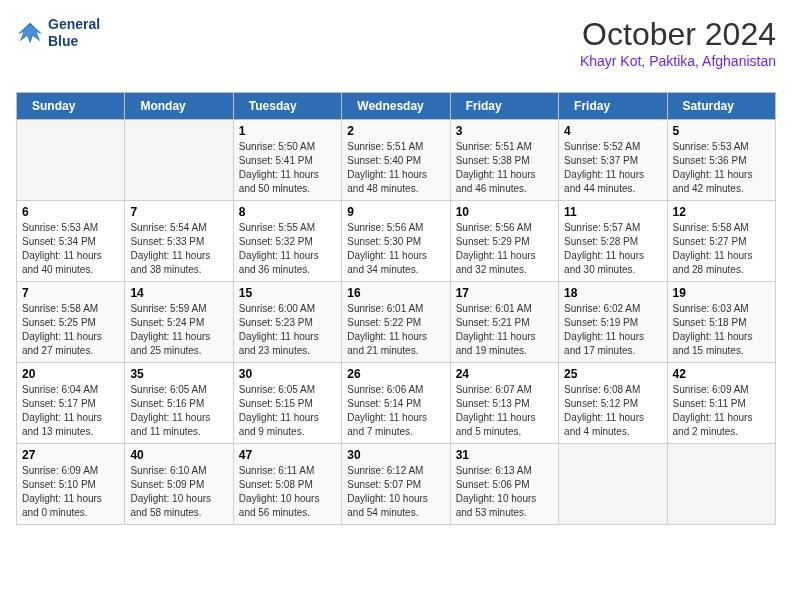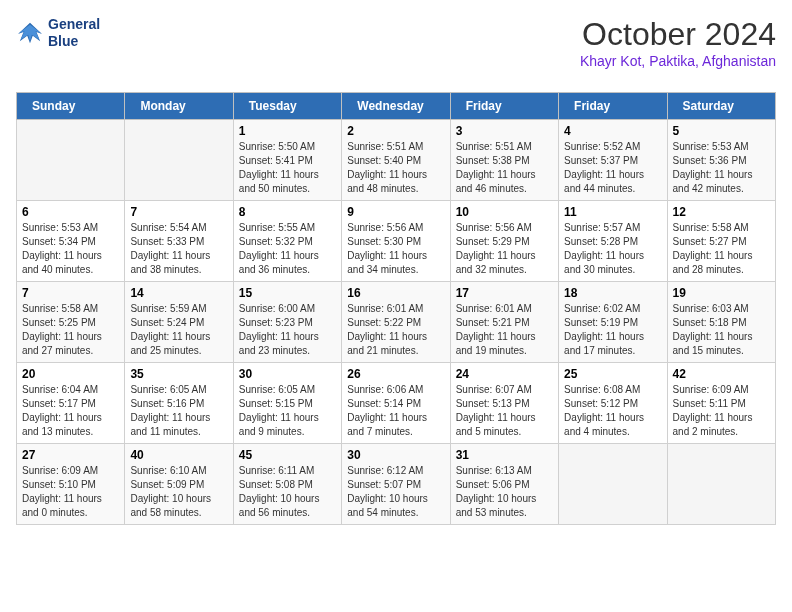--- a/index.html
+++ b/index.html
@@ -236,21 +236,21 @@
       <tr>
         <td>
           <span class="day-number">27</span>
           <div class="day-info">Sunrise: 6:09 AM<br>Sunset: 5:10 PM<br>Daylight: 11 hours and 0 minutes.</div>
         </td>
         <td>
           <span class="day-number">40</span>
           <div class="day-info">Sunrise: 6:10 AM<br>Sunset: 5:09 PM<br>Daylight: 10 hours and 58 minutes.</div>
         </td>
         <td>
-          <span class="day-number">45</span>
+          <span class="day-number">47</span>
           <div class="day-info">Sunrise: 6:11 AM<br>Sunset: 5:08 PM<br>Daylight: 10 hours and 56 minutes.</div>
         </td>
         <td>
           <span class="day-number">30</span>
           <div class="day-info">Sunrise: 6:12 AM<br>Sunset: 5:07 PM<br>Daylight: 10 hours and 54 minutes.</div>
         </td>
         <td>
           <span class="day-number">31</span>
           <div class="day-info">Sunrise: 6:13 AM<br>Sunset: 5:06 PM<br>Daylight: 10 hours and 53 minutes.</div>
         </td>

